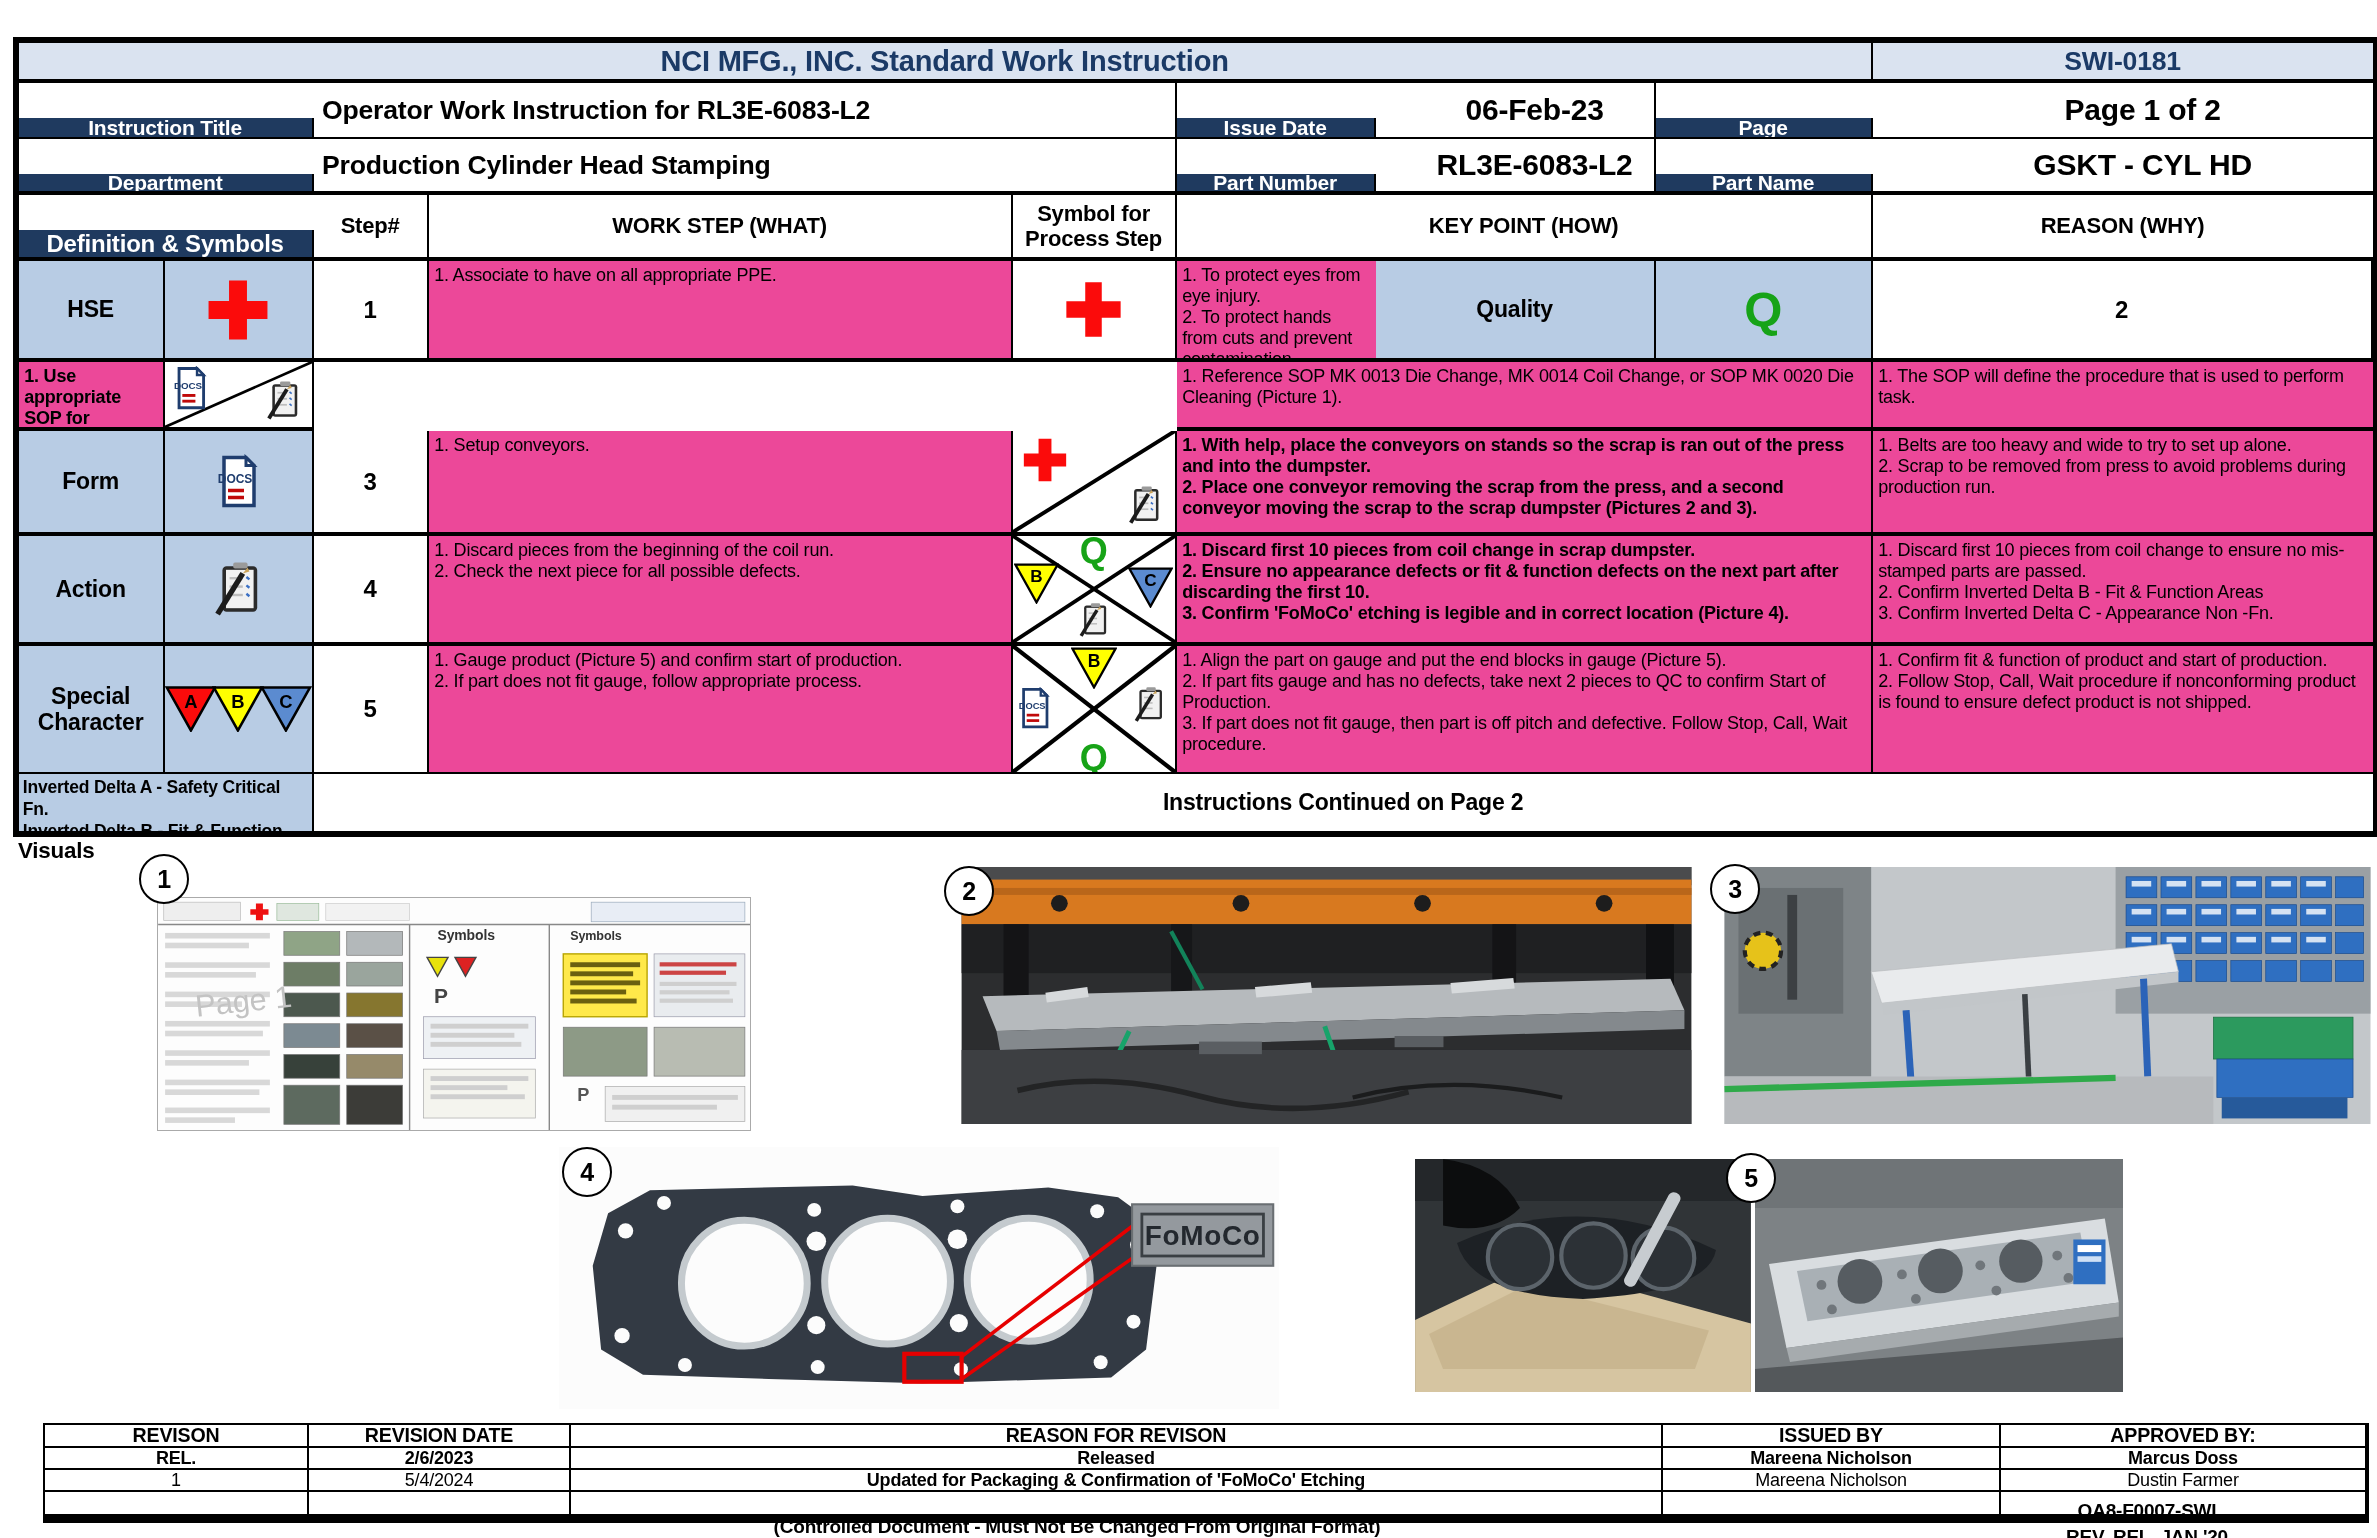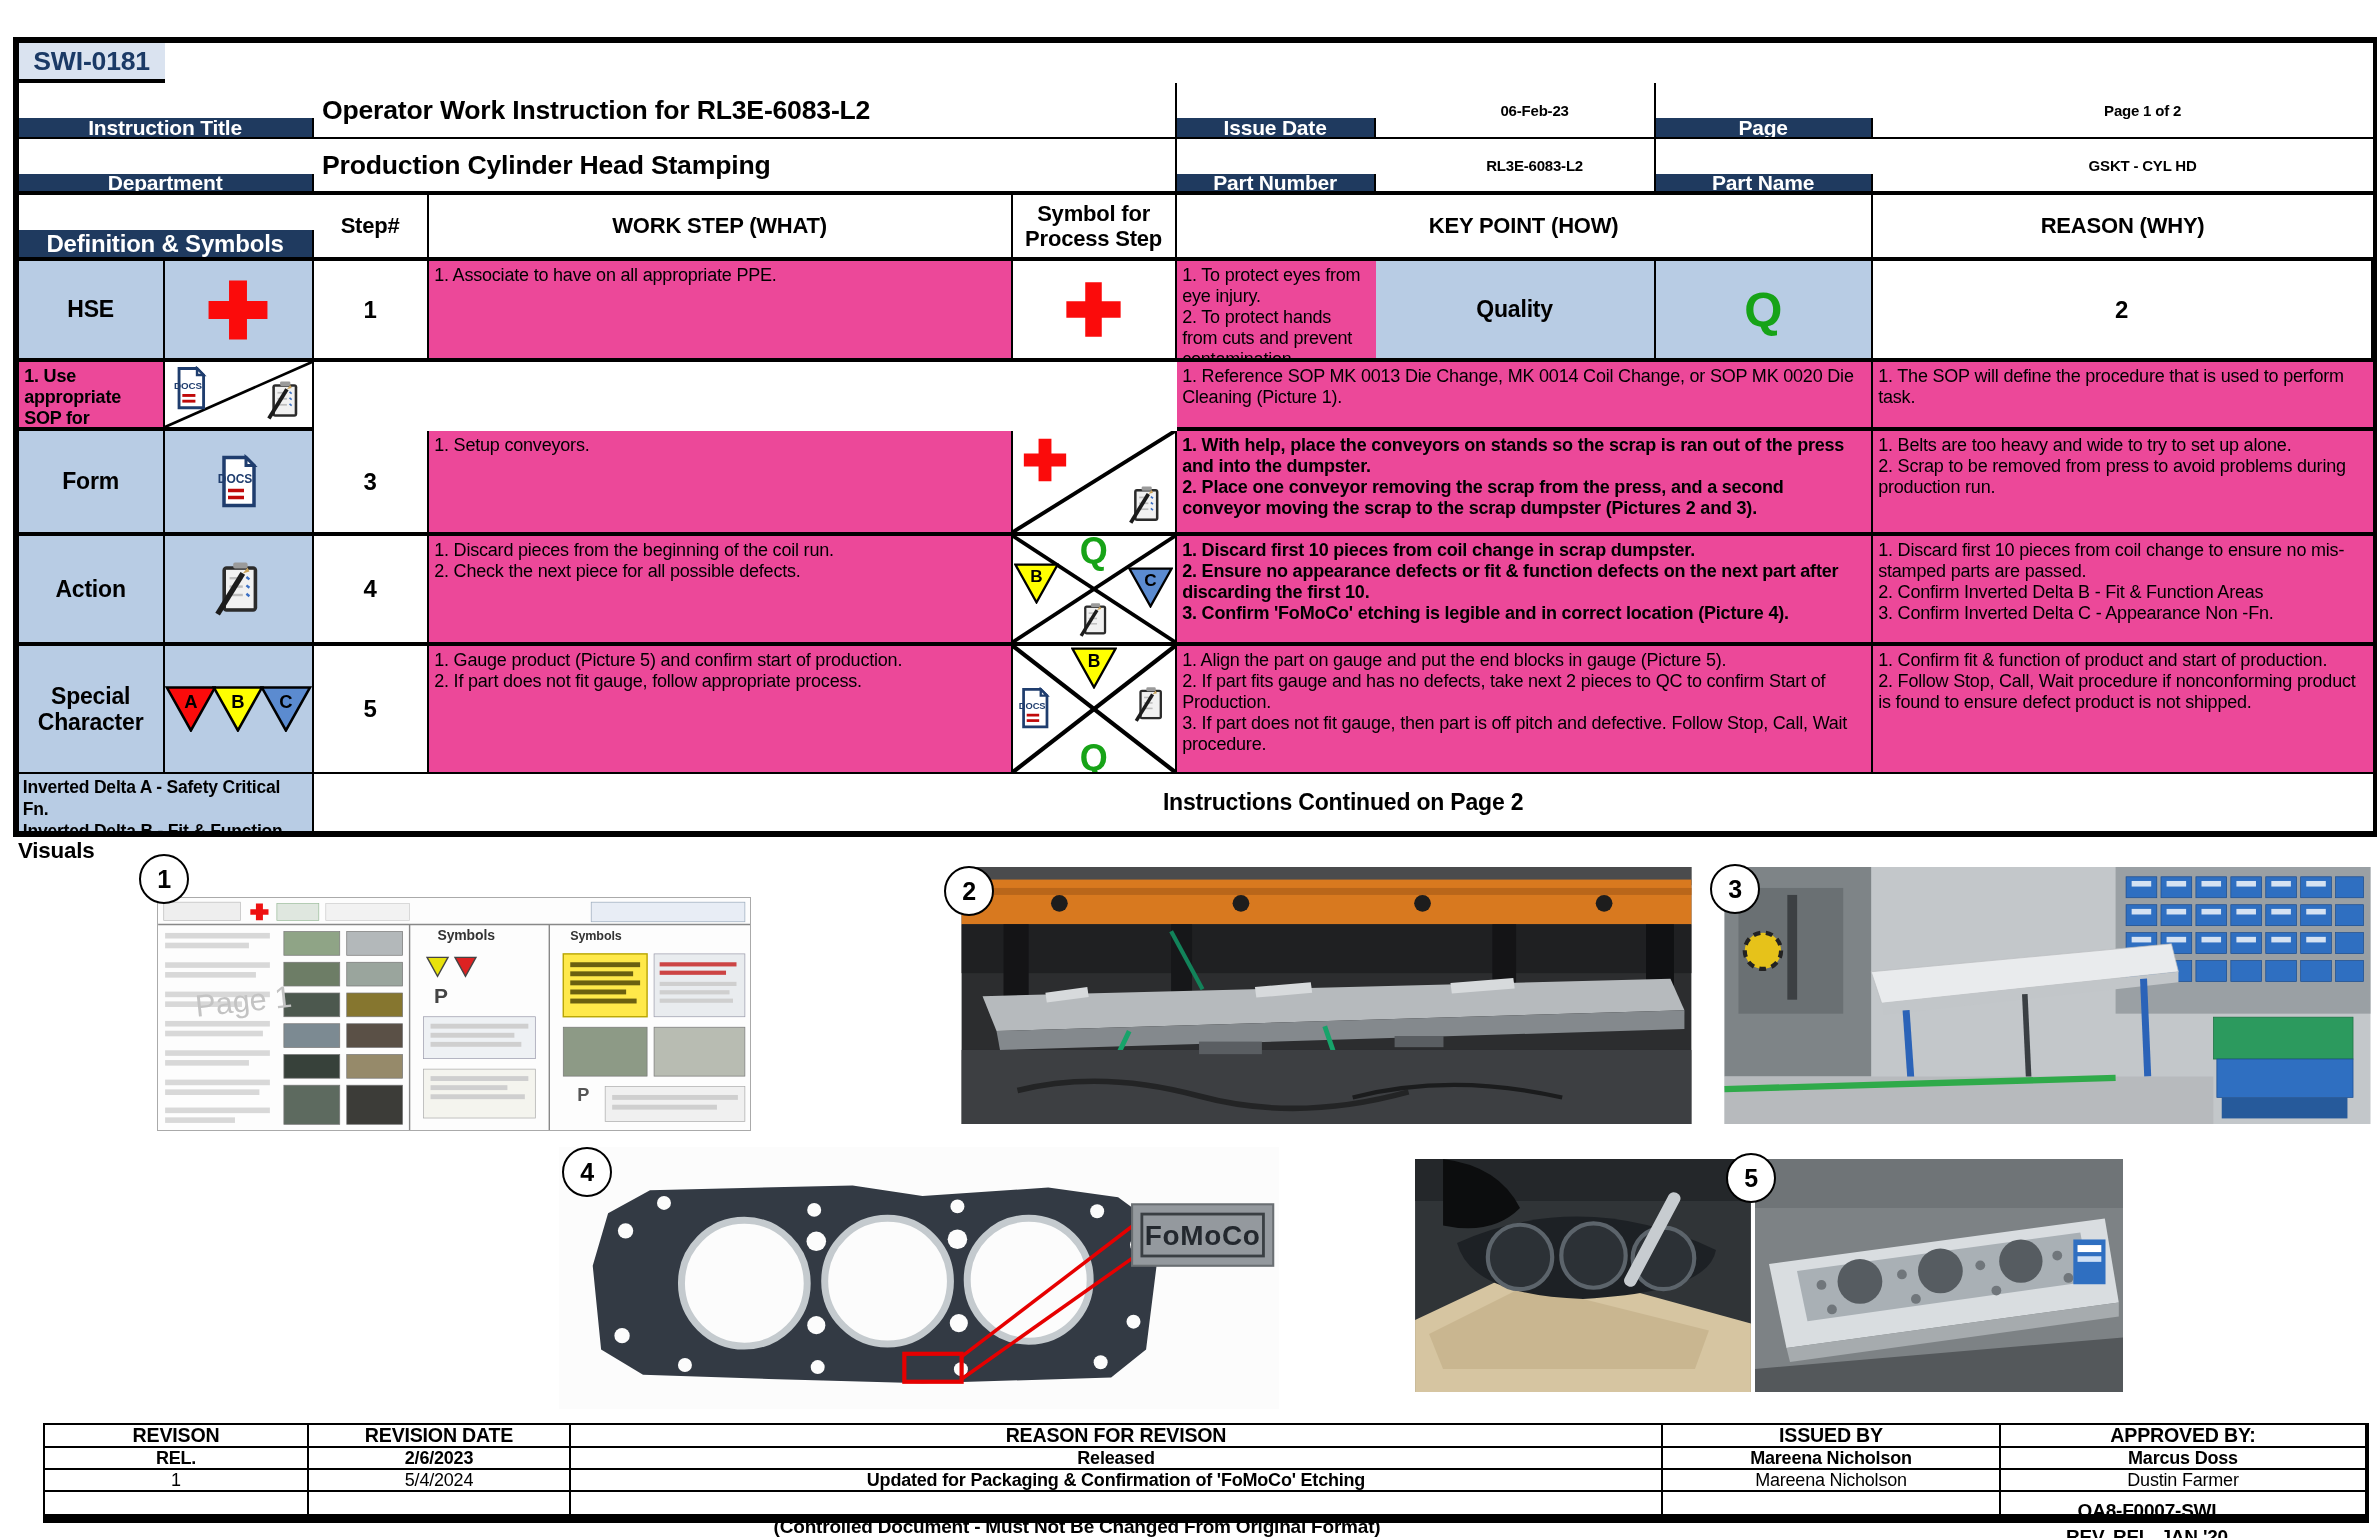--- a/index.html
+++ b/index.html
@@ -18,21 +18,21 @@
   .nr { border-right: none; }
   .nb { border-bottom: none; }
   .tb { border-bottom-width: 4.9px; }
   .c1-2 { grid-column: 1 / span 2; } .c3-5 { grid-column: 3 / span 3; }
   .c1-8 { grid-column: 1 / span 8; } .c6-3 { grid-column: 6 / span 3; }
   .c3-9 { grid-column: 3 / span 7; }
   .navy { background: #1f3a5f; color: #fff; display: flex; align-items: center; justify-content: center; font-weight: bold; font-size: 21px; text-align: center; margin-top: 35px; }
   .ltblue { background: #b8cce4; }
   .titlebar { background: #dae3f0; color: #1b3a66; font-weight: bold; font-size: 29px; display: flex; align-items: center; justify-content: center; }
   .swinum { background: #dae3f0; color: #1b3a66; font-weight: bold; font-size: 26.6px; display: flex; align-items: center; justify-content: center; }
-  .val { display: flex; align-items: center; justify-content: center; font-size: 15px; font-weight: bold; background: #fff; padding-left: 40px; }
+  .val { display: flex; align-items: center; justify-content: center; font-size: 30px; font-weight: bold; background: #fff; padding-left: 40px; }
   .val-left { justify-content: flex-start; padding-left: 8.4px; font-size: 26.6px; }
   .colhead { display: flex; align-items: center; justify-content: center; font-weight: bold; font-size: 22px; text-align: center; white-space: pre-line; line-height: 1.15; }
   .defcell { display: flex; align-items: center; justify-content: center; font-weight: bold; font-size: 23px; text-align: center; line-height: 1.15; }
   .symcell { display: flex; align-items: center; justify-content: center; }
   .stepnum { display: flex; align-items: center; justify-content: center; font-weight: bold; font-size: 24px; background: #fff; }
   .body-cell { font-size: 18px; line-height: 1.18; padding: 3.5px 4.9px 2.8px 5.6px; white-space: pre-line; background: #ec4899; }
   .bold { font-weight: bold; }
   .legend { background: #b8cce4; font-weight: bold; font-size: 17.5px; line-height: 1.26; padding: 2.1px 4.2px; white-space: pre-line; }
   .continued { display: flex; align-items: center; justify-content: center; font-weight: bold; font-size: 23px; background: #fff; }
 
@@ -61,20 +61,21 @@
   .footer-controlled { position: absolute; left: 0; top: 1516px; width: 2154px; text-align: center; font-size: 19px; font-weight: 600; }
   .footer-form { position: absolute; left: 1986px; top: 1498px; width: 322px; text-align: center; font-size: 19px; font-weight: 600; line-height: 1.35; }
 </style>
 </head>
 <body>
 
 <div id="page">
 
   <div class="swi-table">
 
+    <div class="cell tb titlebar c1-8">NCI MFG., INC. Standard Work Instruction</div>
     <div class="cell tb nr swinum">SWI-0181</div>
 
     <div class="cell navy c1-2">Instruction Title</div>
     <div class="cell val val-left c3-5">Operator Work Instruction for RL3E-6083-L2</div>
     <div class="cell navy">Issue Date</div>
     <div class="cell val">06-Feb-23</div>
     <div class="cell navy">Page</div>
     <div class="cell nr val">Page 1 of 2</div>
 
     <div class="cell tb navy c1-2">Department</div>

